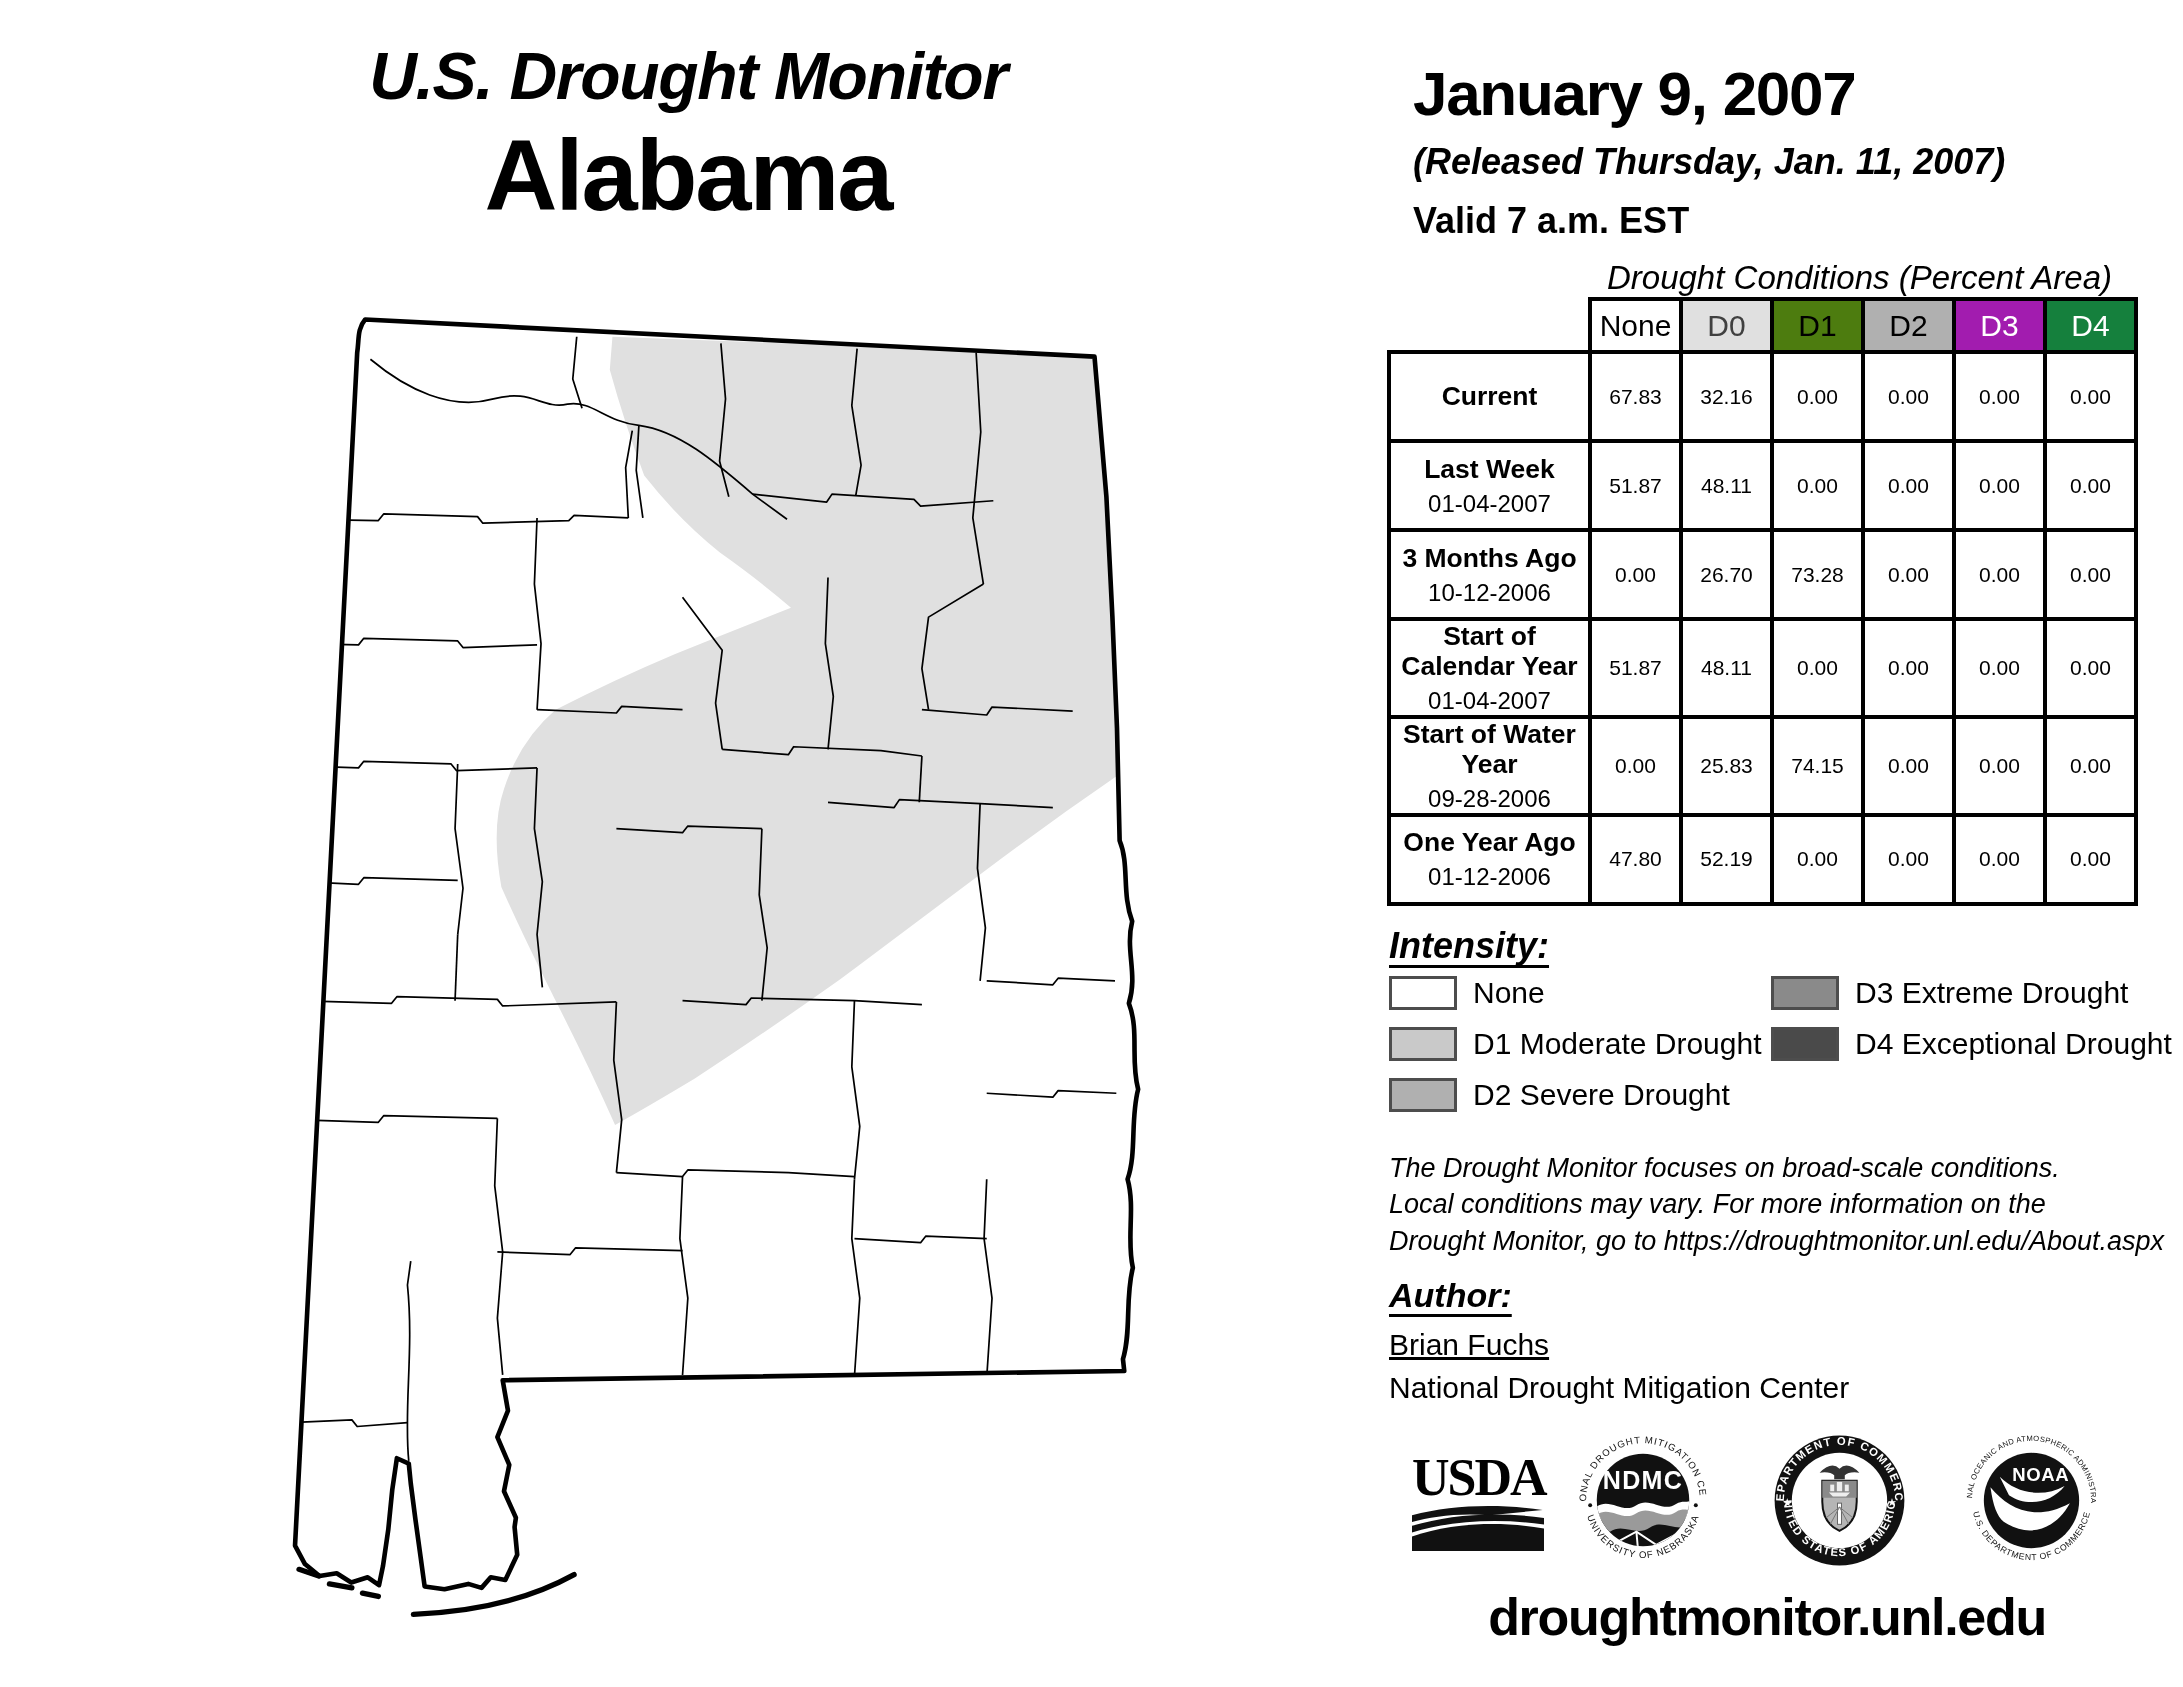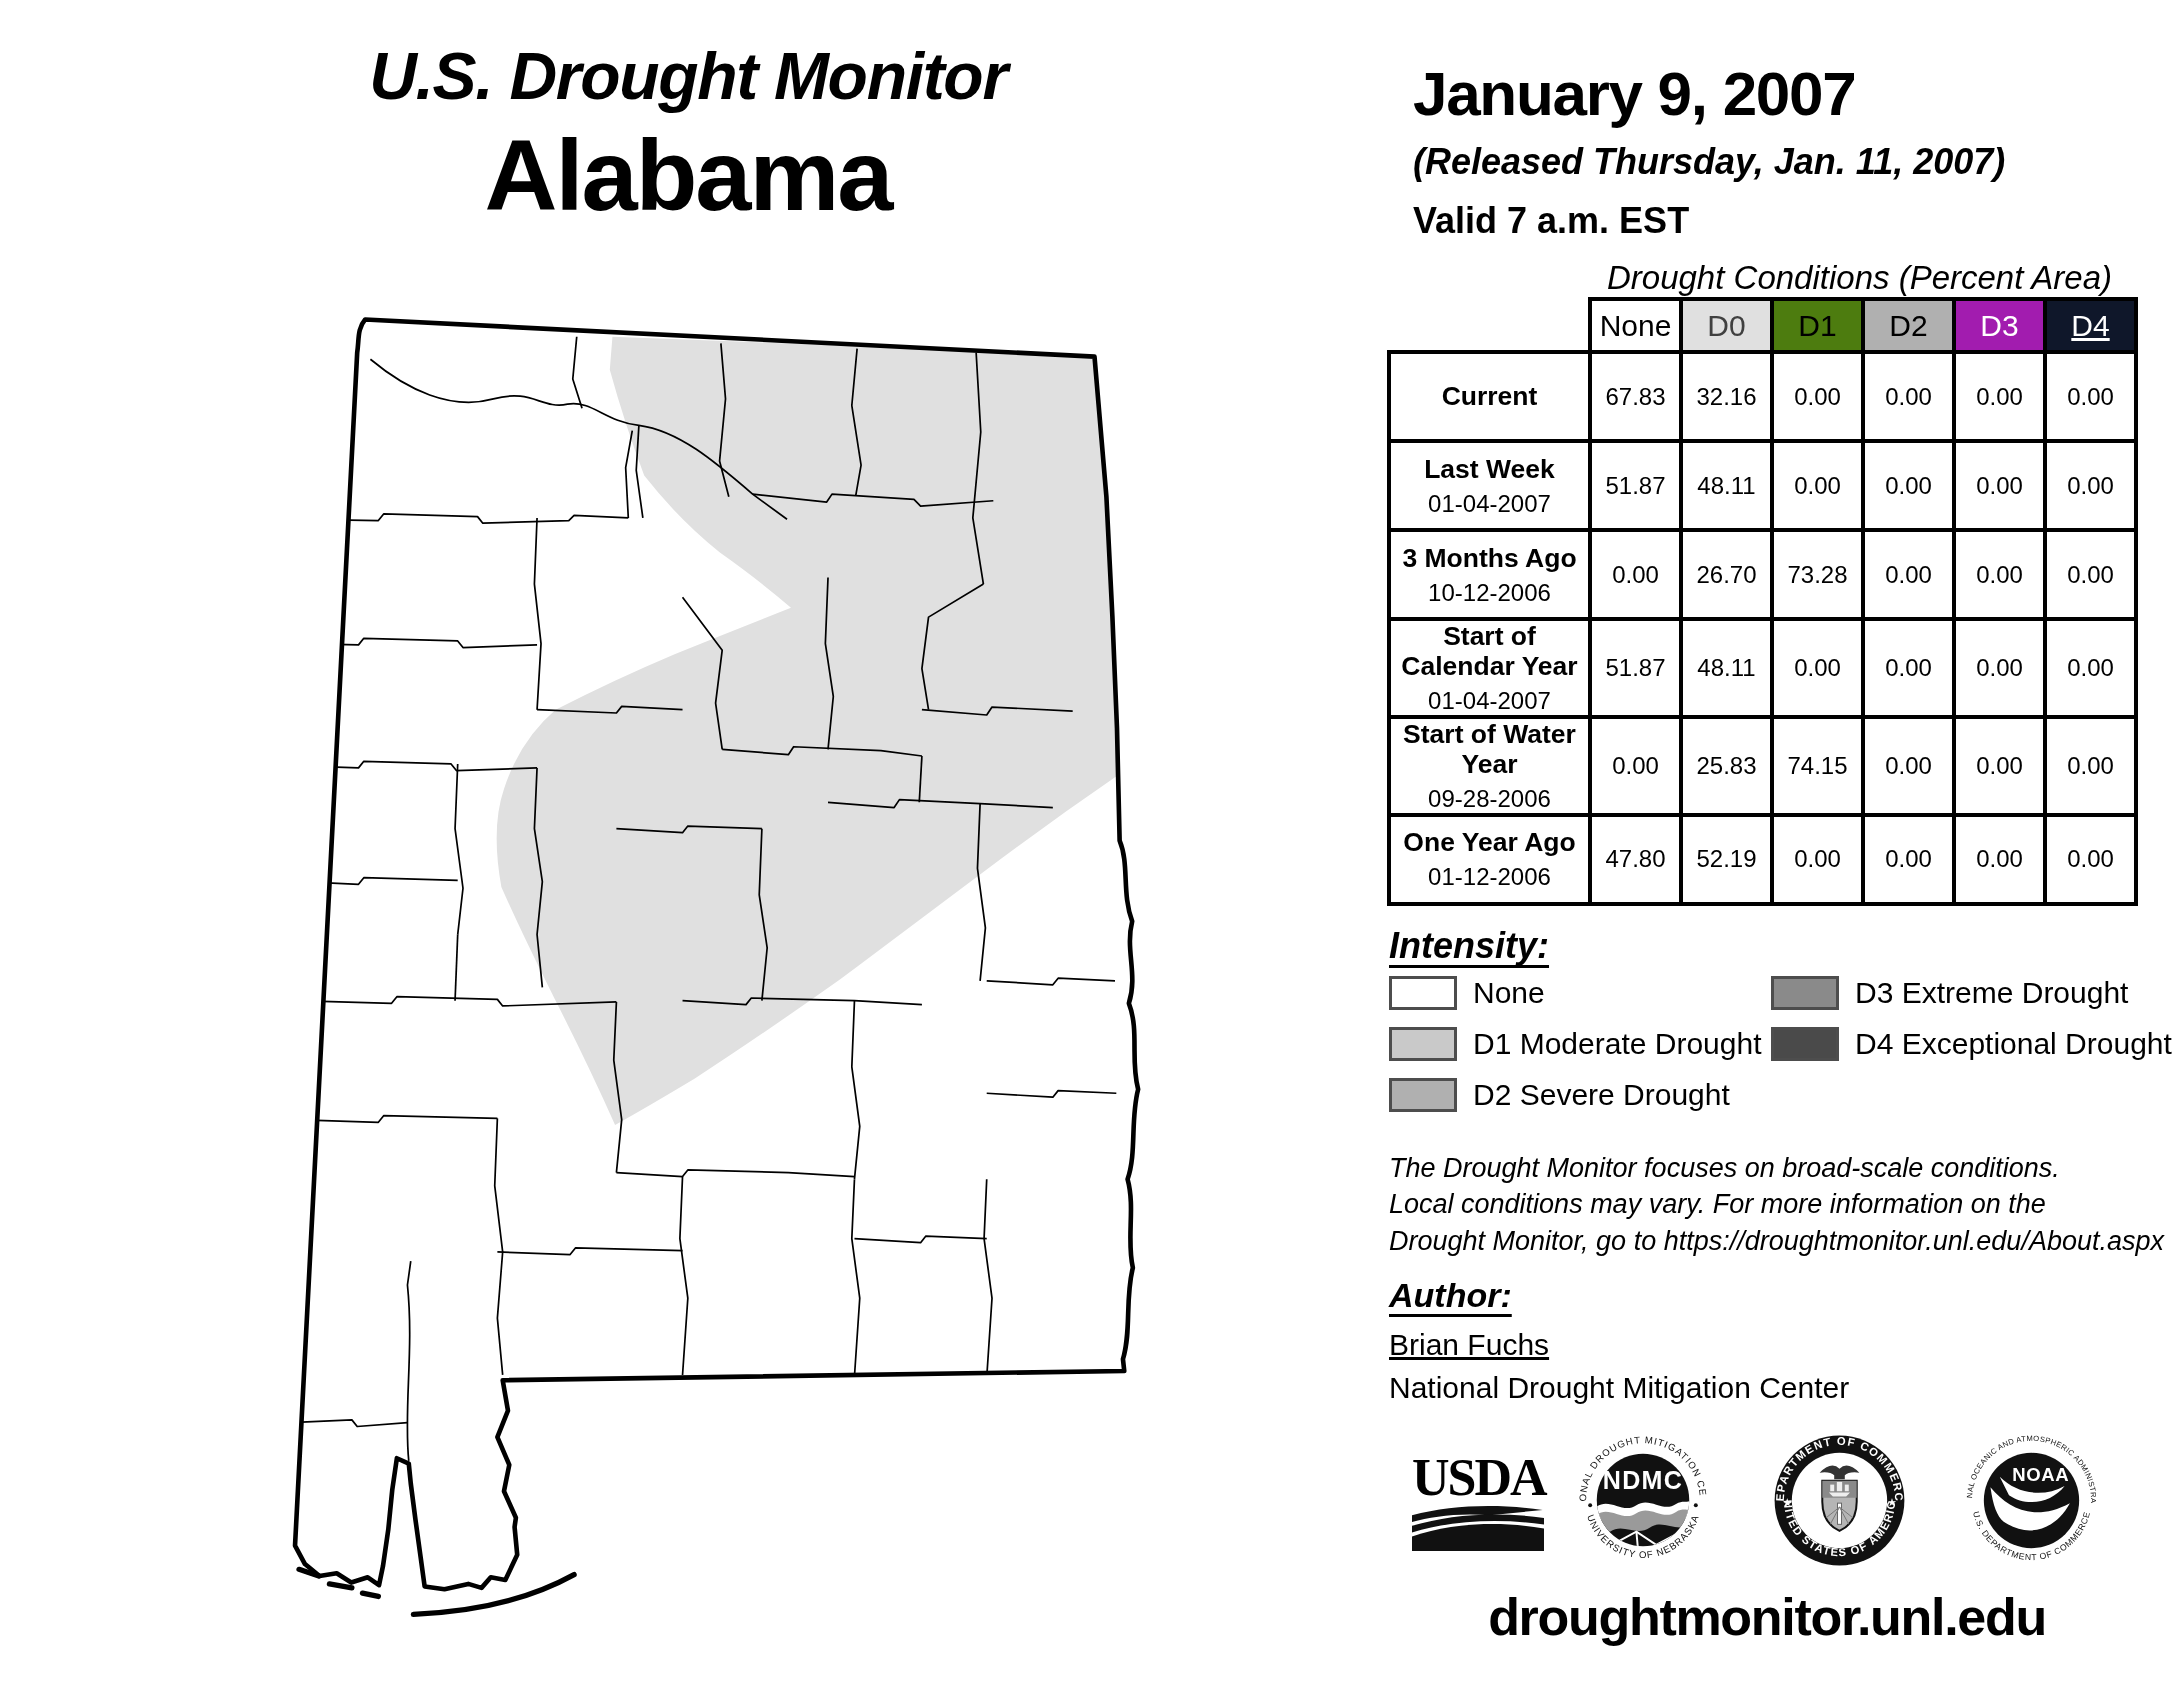--- a/index.html
+++ b/index.html
@@ -21,21 +21,21 @@
   
   #table-title{left:1487px;top:259px;width:745px;text-align:center;
                font-size:33px;font-style:italic;}
   #cond-table{left:1387px;top:297px;border-collapse:collapse;table-layout:fixed;width:745px;}
   #cond-table th,#cond-table td{border:4px solid #000;padding:0;}
   #cond-table th.corner{border:none;background:transparent;}
   .hcell{height:49px;font-size:30px;font-weight:normal;text-align:center;}
   .rlabel{height:85px;font-size:26.5px;font-weight:bold;text-align:center;
           vertical-align:middle;line-height:1.15;padding:0 2.6px;}
   .rl-date{font-size:24px;font-weight:normal;margin-top:5.3px;}
-  .vcell{font-size:24px;font-weight:normal;text-align:center;vertical-align:middle;}
+  .vcell{font-size:21px;font-weight:normal;text-align:center;vertical-align:middle;}
 
   
   #legend-title{left:1389px;top:925px;font-size:36px;font-weight:bold;font-style:italic;
                 text-decoration:underline;text-underline-offset:6.6px;text-decoration-thickness:3.3px;}
   #legend-items{left:1389px;top:967px;width:781px;display:grid;
                 grid-template-columns:382px auto;grid-template-rows:repeat(3,51px);
                 grid-auto-flow:column;}
   .legend-item{display:flex;align-items:center;}
   .swatch{width:62px;height:28px;border:3.3px solid #4d4d4d;flex:0 0 auto;}
   .legend-label{font-size:30px;margin-left:16px;white-space:nowrap;}
@@ -179,21 +179,21 @@
       <col style="width:91px">
   </colgroup>
   <thead>
     <tr id="thead-row">
       <th class="corner"></th>
     <th class="hcell" style="background: rgb(255, 255, 255); color: rgb(0, 0, 0);">None</th>
         <th class="hcell" style="background: rgb(224, 224, 224); color: #404040;">D0</th>
         <th class="hcell" style="background: #4d7c0f; color: rgb(0, 0, 0);">D1</th>
         <th class="hcell" style="background: rgb(176, 176, 176); color: rgb(0, 0, 0);">D2</th>
         <th class="hcell" style="background: #a21caf; color: rgb(255, 255, 255);">D3</th>
-        <th class="hcell" style="background: #0f172a; color: rgb(255, 255, 255); text-decoration: underline;">D4</th>
+        <th class="hcell" style="background: #15803d; color: rgb(255, 255, 255);">D4</th>
       </tr>
   </thead>
   <tbody id="tbody">
       <tr>
         <th class="rlabel">
           <div>Current</div>
         </th>
         <td class="vcell">67.83</td>
         <td class="vcell">32.16</td>
         <td class="vcell">0.00</td>

